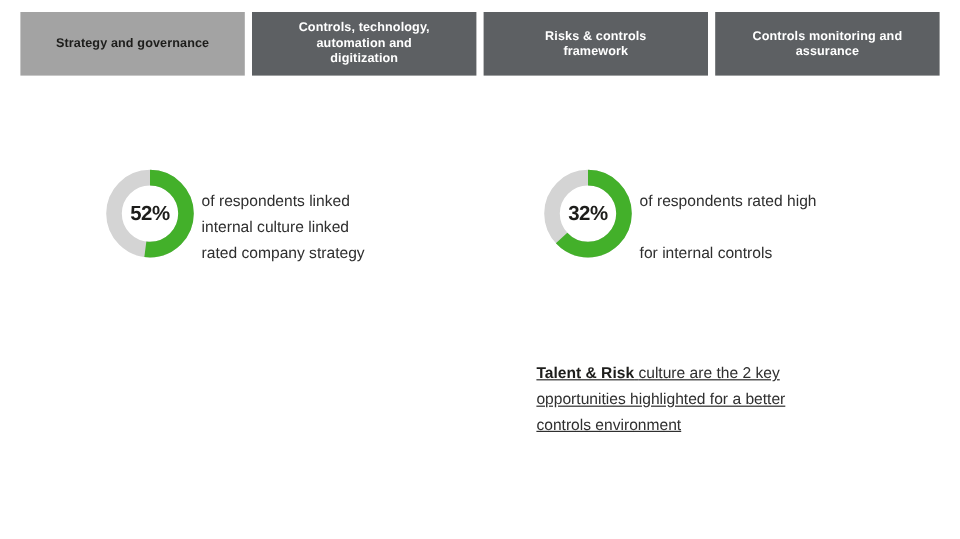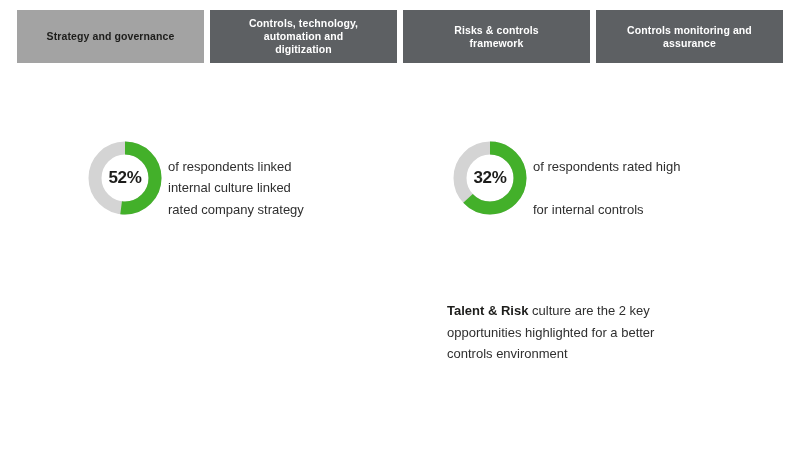--- a/index.html
+++ b/index.html
@@ -55,21 +55,21 @@
   .stats {
     position: absolute;
     top: 118px;
     left: 0;
     width: 800px;
     height: 290px;
   }
   .stat {
     position: absolute;
     display: flex;
-    align-items: center;
+    align-items: flex-end;
   }
   .stat-0 { left: 82px;  top: 17px;  width: 340px; }
   .stat-1 { left: 447px; top: 17px;  width: 340px; }
   .stat-2 { left: 82px;  top: 160px; width: 340px; }
   .stat-3 { left: 447px; top: 160px; width: 330px; }
 
   .donut {
     position: relative;
     width: 86px;
     height: 86px;
@@ -101,20 +101,21 @@
     padding-top: 20px;
     font-size: 13px;
     line-height: 21.5px;
     color: #2f2f2f;
     font-weight: normal;
   }
   .stat-3 .stat-text {
     margin-left: 0;
     padding-top: 22px;
     width: 100%;
+    text-decoration: underline;
   }
   .stat-text b {
     font-weight: bold;
     color: #1d1d1b;
   }
 </style>
 </head>
 <body>
 
 <div class="tab-bar">

